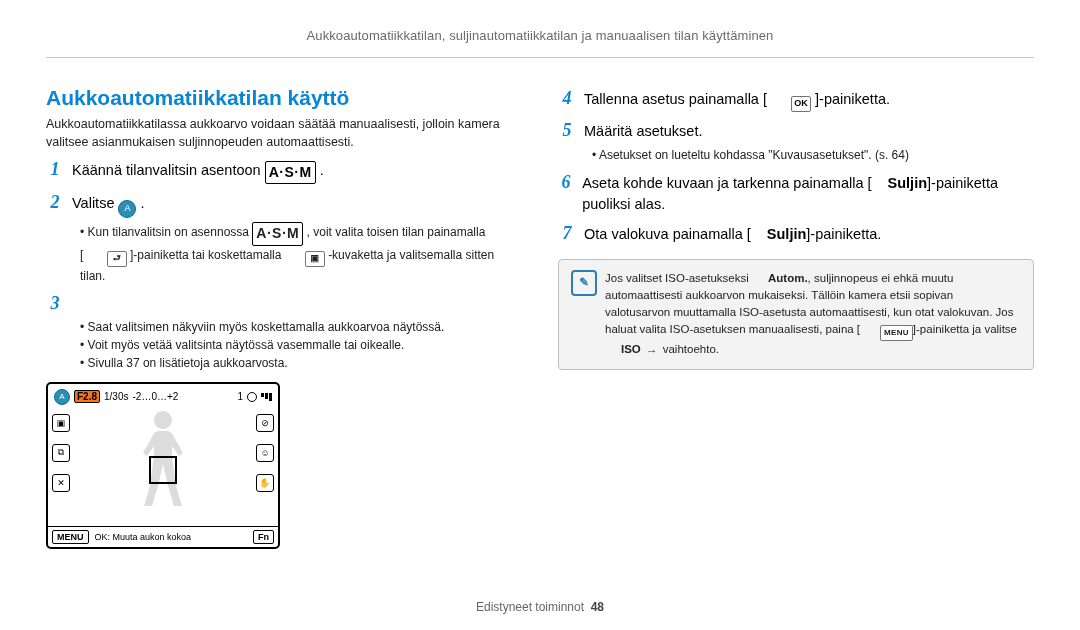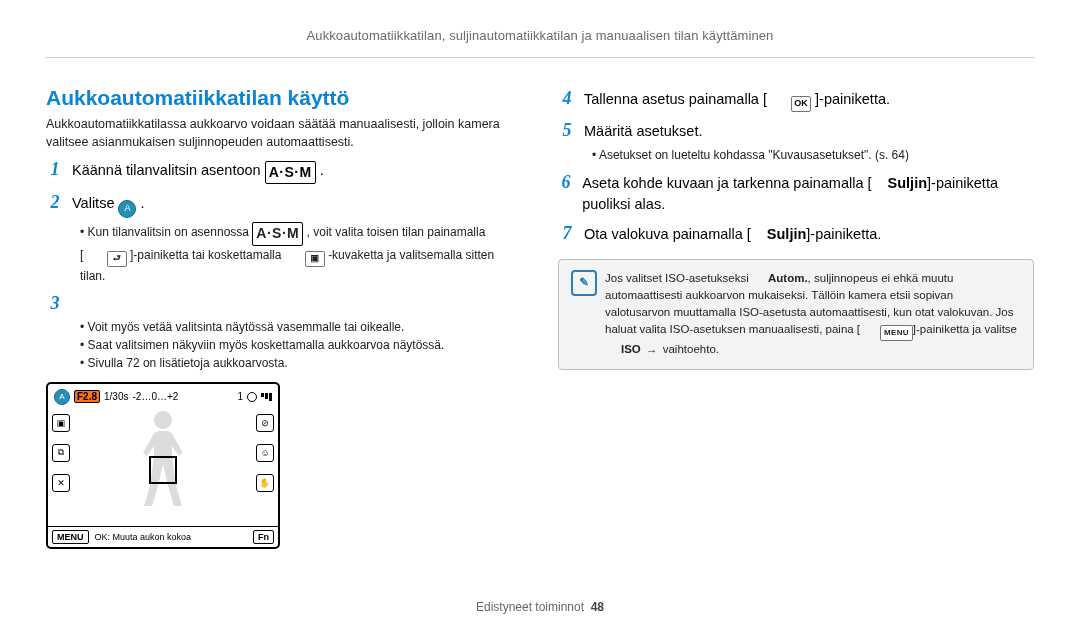--- a/index.html
+++ b/index.html
@@ -255,23 +255,23 @@
         <span>]-painiketta tai koskettamalla </span>
         <span class="inline-icon">▣</span>
         <span>-kuvaketta ja valitsemalla sitten tilan.</span>
       </li>
     </ul>
 
     <div class="step">
       <span class="step-num">3</span>
     </div>
     <ul class="bullets">
+      <li>Saat valitsimen näkyviin myös koskettamalla aukkoarvoa näytössä.</li>
       <li>Voit myös vetää valitsinta näytössä vasemmalle tai oikealle.</li>
-      <li>Saat valitsimen näkyviin myös koskettamalla aukkoarvoa näytössä.</li>
-      <li>Sivulla 72 on lisätietoja aukkoarvosta.</li>
+      <li>Sivulla 37 on lisätietoja aukkoarvosta.</li>
     </ul>
 
     <div class="lcd">
       <div class="lcd-top">
         <div class="seg">
           <span class="icon-round" style="width:14px;height:14px;font-size:8px;">A</span>
           <span class="badge-f">F2.8</span>
           <span>1/30s</span>
           <span>-2…0…+2</span>
         </div>

